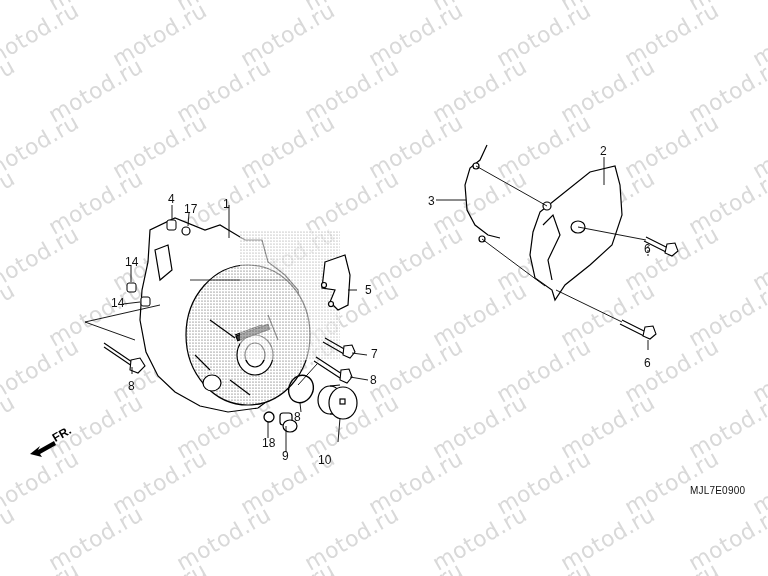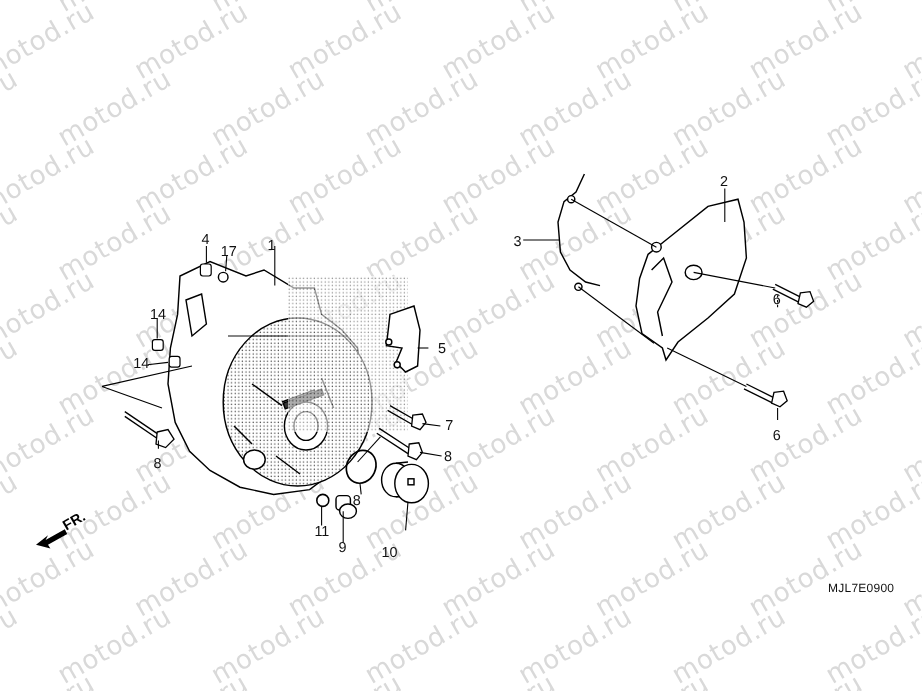--- a/index.html
+++ b/index.html
@@ -233,21 +233,21 @@
 <div class="callout" style="left:428px;top:195px;">3</div>
 <div class="callout" style="left:168px;top:193px;">4</div>
 <div class="callout" style="left:365px;top:284px;">5</div>
 <div class="callout" style="left:644px;top:243px;">6</div>
 <div class="callout" style="left:644px;top:357px;">6</div>
 <div class="callout" style="left:371px;top:348px;">7</div>
 <div class="callout" style="left:128px;top:380px;">8</div>
 <div class="callout" style="left:370px;top:374px;">8</div>
 <div class="callout" style="left:282px;top:450px;">9</div>
 <div class="callout" style="left:318px;top:439px;margin-top:15px;">10</div>
-<div class="callout" style="left:262px;top:437px;">11</div>
+<div class="callout" style="left:262px;top:437px;">18</div>
 <div class="callout" style="left:184px;top:203px;">17</div>
 <div class="callout" style="left:294px;top:411px;">8</div>
 <div class="callout" style="left:125px;top:256px;">14</div>
 <div class="callout" style="left:111px;top:297px;">14</div>
 
 <svg class="fr" viewBox="0 0 60 30">
   <polygon points="2,26 12,18 10,22 26,13 28,17 12,26 14,29" fill="#000"></polygon>
 </svg>
 <div class="fr-text">FR.</div>
 

